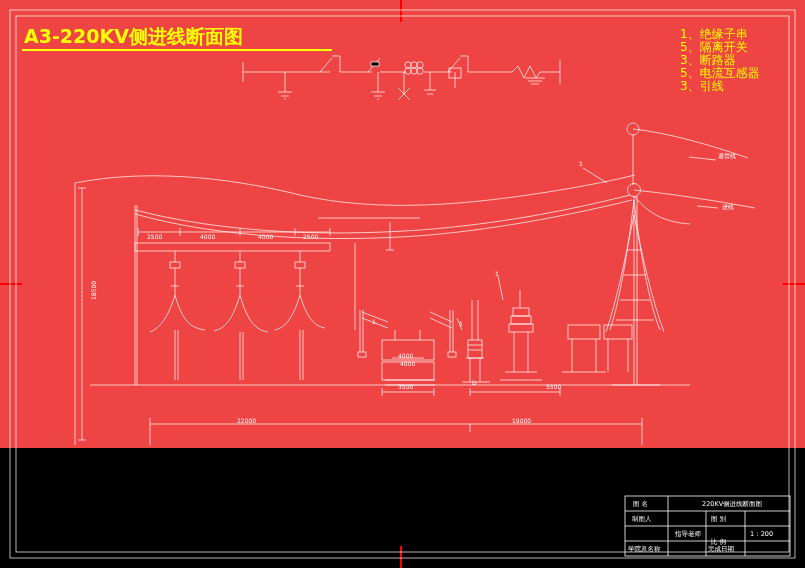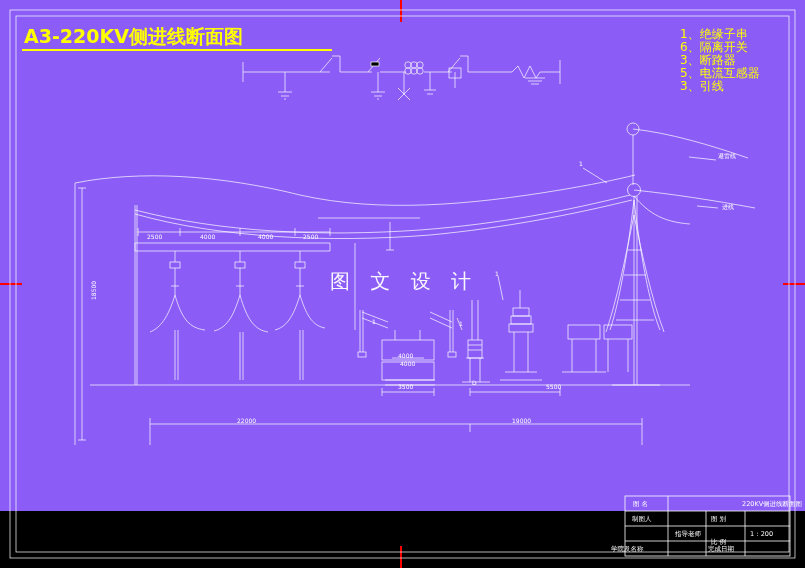--- a/index.html
+++ b/index.html
@@ -9,22 +9,22 @@
   }
   body {
     width: 805px;
     height: 568px;
     overflow: hidden;
     font-family: "DejaVu Sans", sans-serif;
   }
   #root {
     position: relative;
     width: 805px;
-    height: 511px;
-    background: #8b5cf6;
+    height: 448px;
+    background: #ef4444;
   }
   svg.layer {
     position: absolute;
     left: 0;
     top: 0;
     width: 805px;
     height: 568px;
   }
   .ttl {
     position: absolute;
@@ -346,27 +346,26 @@
         <line x1="745" y1="511" x2="745" y2="556"></line>
       </g>
     </g>
   </svg>
 
   <div class="ttl">A3-220KV侧进线断面图</div>
   <div class="ttl-underline"></div>
 
   <div class="legend">
     <div>1、绝缘子串</div>
-    <div>6、隔离开关</div>
+    <div>5、隔离开关</div>
     <div>3、断路器</div>
     <div>5、电流互感器</div>
     <div>3、引线</div>
   </div>
 
-  <div class="wm">图 文 设 计</div>
 
   <div class="lbl" style="left:579px; top:160px;">1</div>
   <div class="lbl" style="left:718px; top:152px;">避雷线</div>
   <div class="lbl" style="left:722px; top:203px;">进线</div>
   <div class="lbl" style="left:495px; top:270px;">1</div>
   <div class="lbl" style="left:372px; top:318px;">1</div>
   <div class="lbl" style="left:459px; top:320px;">1</div>
 
   <div class="lbl" style="left:147px; top:233px;">2500</div>
   <div class="lbl" style="left:200px; top:233px;">4000</div>
@@ -375,25 +374,25 @@
   <div class="lbl-v" style="left:90px; top:300px;">18500</div>
   <div class="lbl" style="left:237px; top:417px;">22000</div>
   <div class="lbl" style="left:512px; top:417px;">19000</div>
   <div class="lbl" style="left:398px; top:383px;">3500</div>
   <div class="lbl" style="left:398px; top:352px;">4000</div>
   <div class="lbl" style="left:546px; top:383px;">5500</div>
   <div class="lbl" style="left:400px; top:360px;">4000</div>
   <div class="lbl" style="left:472px; top:379px;">D</div>
 
   <div class="tb-cell" style="left:633px; top:500px;">图  名</div>
-  <div class="tb-cell" style="left:702px; top:500px;margin-left:40px;">220KV侧进线断面图</div>
+  <div class="tb-cell" style="left:702px; top:500px;">220KV侧进线断面图</div>
 
   <div class="tb-cell" style="left:632px; top:515px;">制图人</div>
   <div class="tb-cell" style="left:711px; top:515px;">图    别</div>
   <div class="tb-cell" style="left:752px; top:515px;"></div>
 
   <div class="tb-cell" style="left:630px; top:530px;margin-left:45px;">指导老师</div>
   <div class="tb-cell" style="left:711px; top:538px;">比    例</div>
   <div class="tb-cell" style="left:750px; top:530px;">1：200</div>
 
-  <div class="tb-cell" style="left:611px; top:545px;">学院及名称</div>
+  <div class="tb-cell" style="left:628px; top:545px;">学院及名称</div>
   <div class="tb-cell" style="left:708px; top:545px;">完成日期</div>
 </div>
 
 </body></html>

